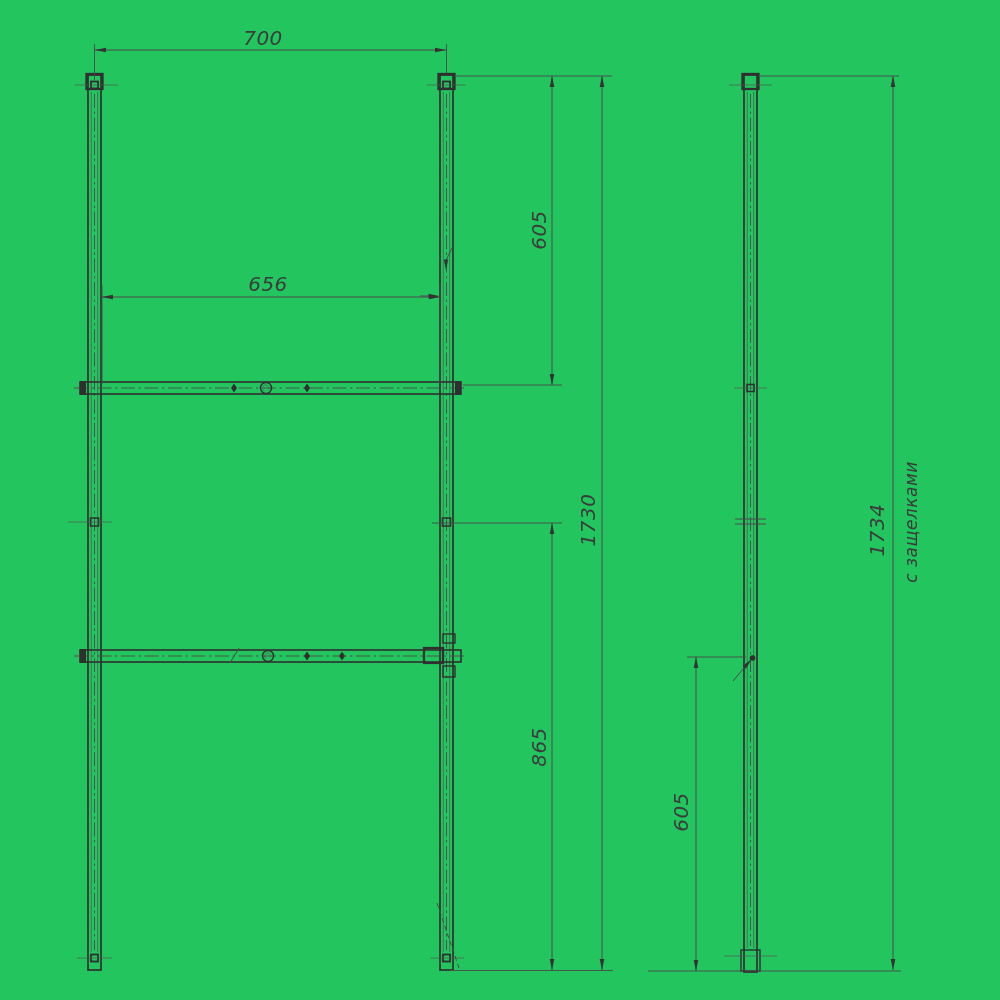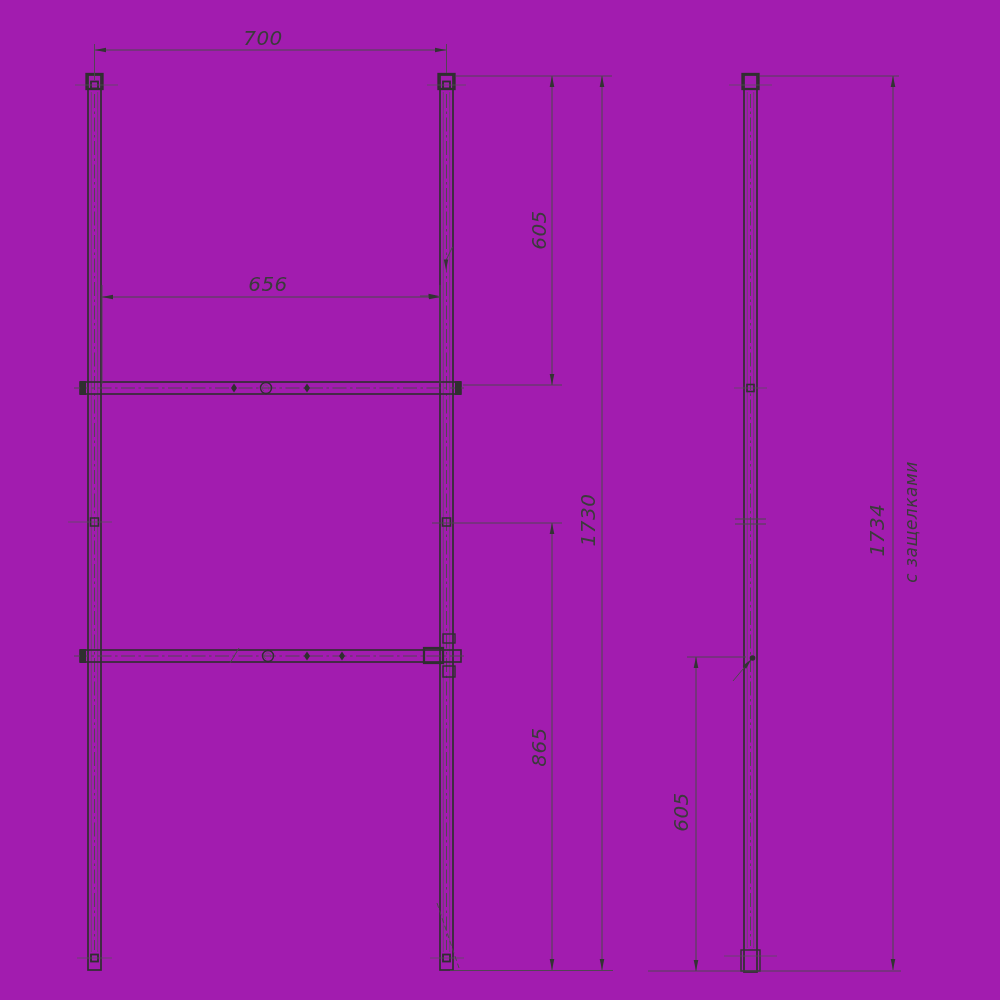--- a/index.html
+++ b/index.html
@@ -1,19 +1,19 @@
 <!DOCTYPE html>
 <html><head>
 <meta charset="utf-8">
 <style>
   html,body{margin:0;padding:0;background:#e8e8e8;}
   .sheet{
     position:relative;
     width:1000px;height:1000px;
-    background:#a21caf;
+    background:#22c55e;
     font-family:"DejaVu Sans",sans-serif;
     overflow:hidden;
   }
   svg{position:absolute;left:0;top:0;}
   .struct{stroke:#2f2f2f;fill:none;}
   .thin{stroke:#555;stroke-width:0.7;fill:none;}
   .cl{stroke:#4a4a4a;stroke-width:0.9;fill:none;stroke-dasharray:14 3.5 2.5 3.5;}
   .dim{stroke:#4a4a4a;stroke-width:1;fill:none;}
   .ext{stroke:#4a4a4a;stroke-width:0.9;fill:none;}
   .arrow{fill:#333;stroke:none;}

